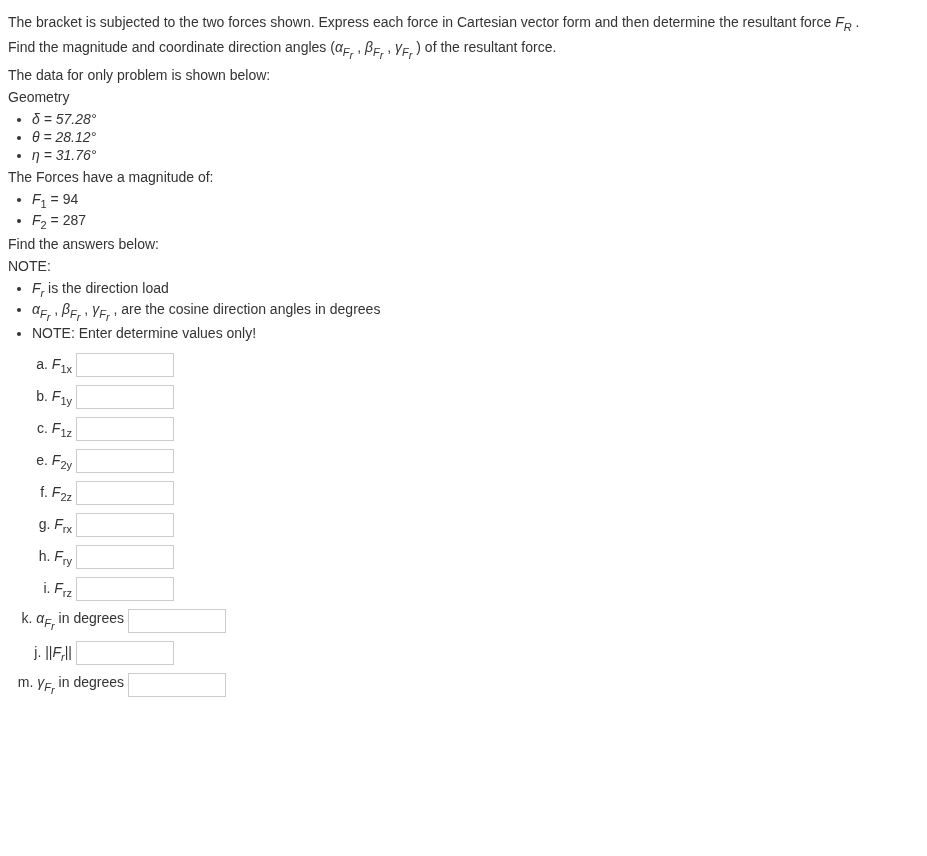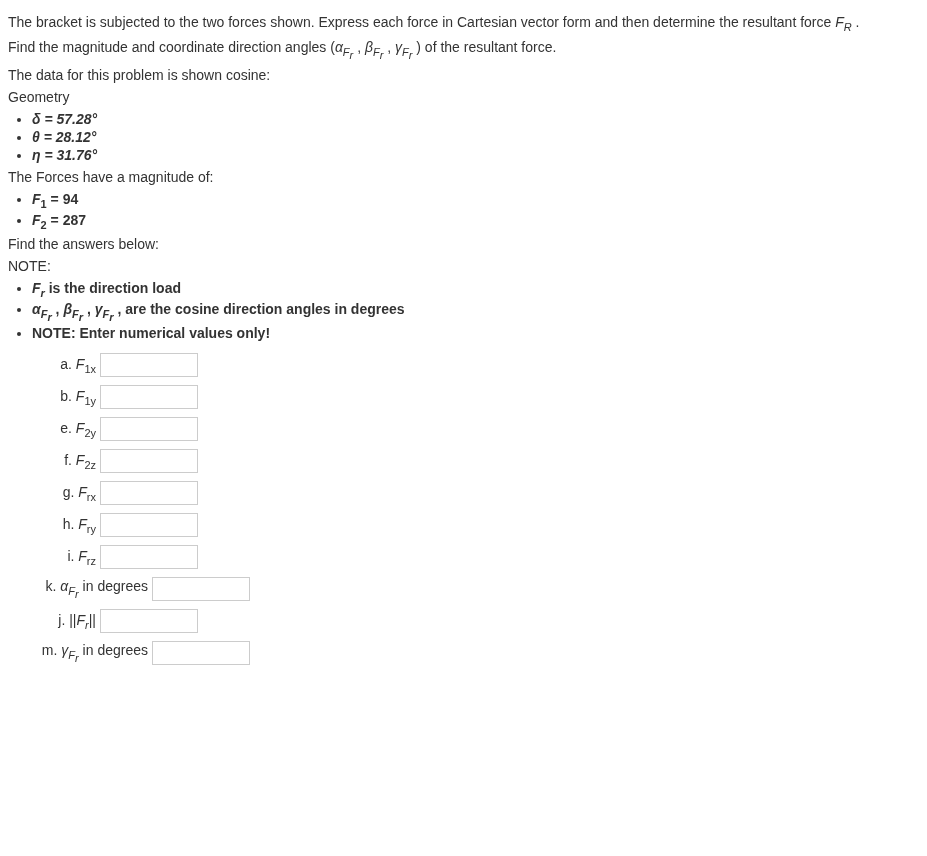--- a/index.html
+++ b/index.html
@@ -10,35 +10,34 @@
       padding: 8px;
       width: 927px;
       box-sizing: border-box;
     }
     p {
       margin: 6px 0;
     }
     ul {
       margin: 6px 0;
       padding-left: 24px;
-      font-weight: bold;
     }
     li {
       margin: 2px 0;
       list-style-type: disc;
     }
     .italic {
       font-style: italic;
     }
     .sub {
       font-size: 11px;
       vertical-align: sub;
     }
     .answers {
-      margin-left: 32px;
+      margin-left: 8px;
       margin-top: 12px;
     }
     .answer-row {
       display: flex;
       align-items: center;
       margin: 8px 0;
     }
     .answer-label {
       min-width: 56px;
       text-align: right;
@@ -59,21 +58,21 @@
 
 <p>
   <span>The bracket is subjected to the two forces shown. Express each force in Cartesian vector form and then determine the resultant force </span>
   <span class="italic">F</span><span class="sub italic">R</span><span> .</span>
 </p>
 
 <p>
   <span>Find the magnitude and coordinate direction angles (</span><span class="italic">α</span><span class="sub italic"><span>F</span><span class="sub">r</span></span><span> , </span><span class="italic">β</span><span class="sub italic"><span>F</span><span class="sub">r</span></span><span> , </span><span class="italic">γ</span><span class="sub italic"><span>F</span><span class="sub">r</span></span><span> ) of the resultant force.</span>
 </p>
 
-<p>The data for this problem is shown cosine:</p>
+<p>The data for only problem is shown below:</p>
 
 <p>Geometry</p>
 
 <ul>
   <li><span class="italic">δ = 57.28°</span></li>
   <li><span class="italic">θ = 28.12°</span></li>
   <li><span class="italic">η = 31.76°</span></li>
 </ul>
 
 <p>The Forces have a magnitude of:</p>
@@ -83,35 +82,39 @@
   <li><span class="italic">F</span><span class="sub">2</span><span> = 287</span></li>
 </ul>
 
 <p>Find the answers below:</p>
 
 <p>NOTE:</p>
 
 <ul>
   <li><span class="italic">F</span><span class="sub italic">r</span><span> is the direction load</span></li>
   <li><span class="italic">α</span><span class="sub italic"><span>F</span><span class="sub">r</span></span><span> , </span><span class="italic">β</span><span class="sub italic"><span>F</span><span class="sub">r</span></span><span> , </span><span class="italic">γ</span><span class="sub italic"><span>F</span><span class="sub">r</span></span><span> , are the cosine direction angles in degrees</span></li>
-  <li>NOTE: Enter numerical values only!</li>
+  <li>NOTE: Enter determine values only!</li>
 </ul>
 
 <div class="answers">
 
   <div class="answer-row">
     <span class="answer-label"><span>a. </span><span class="italic">F</span><span class="sub">1x</span></span>
     <input type="text" style="">
   </div>
 
   <div class="answer-row">
     <span class="answer-label"><span>b. </span><span class="italic">F</span><span class="sub">1y</span></span>
     <input type="text" style="">
   </div>
 
+  <div class="answer-row">
+    <span class="answer-label"><span>c. </span><span class="italic">F</span><span class="sub">1z</span></span>
+    <input type="text" style="">
+  </div>
 
 
   <div class="answer-row">
     <span class="answer-label"><span>e. </span><span class="italic">F</span><span class="sub">2y</span></span>
     <input type="text" style="">
   </div>
 
   <div class="answer-row">
     <span class="answer-label"><span>f. </span><span class="italic">F</span><span class="sub">2z</span></span>
     <input type="text" style="">

